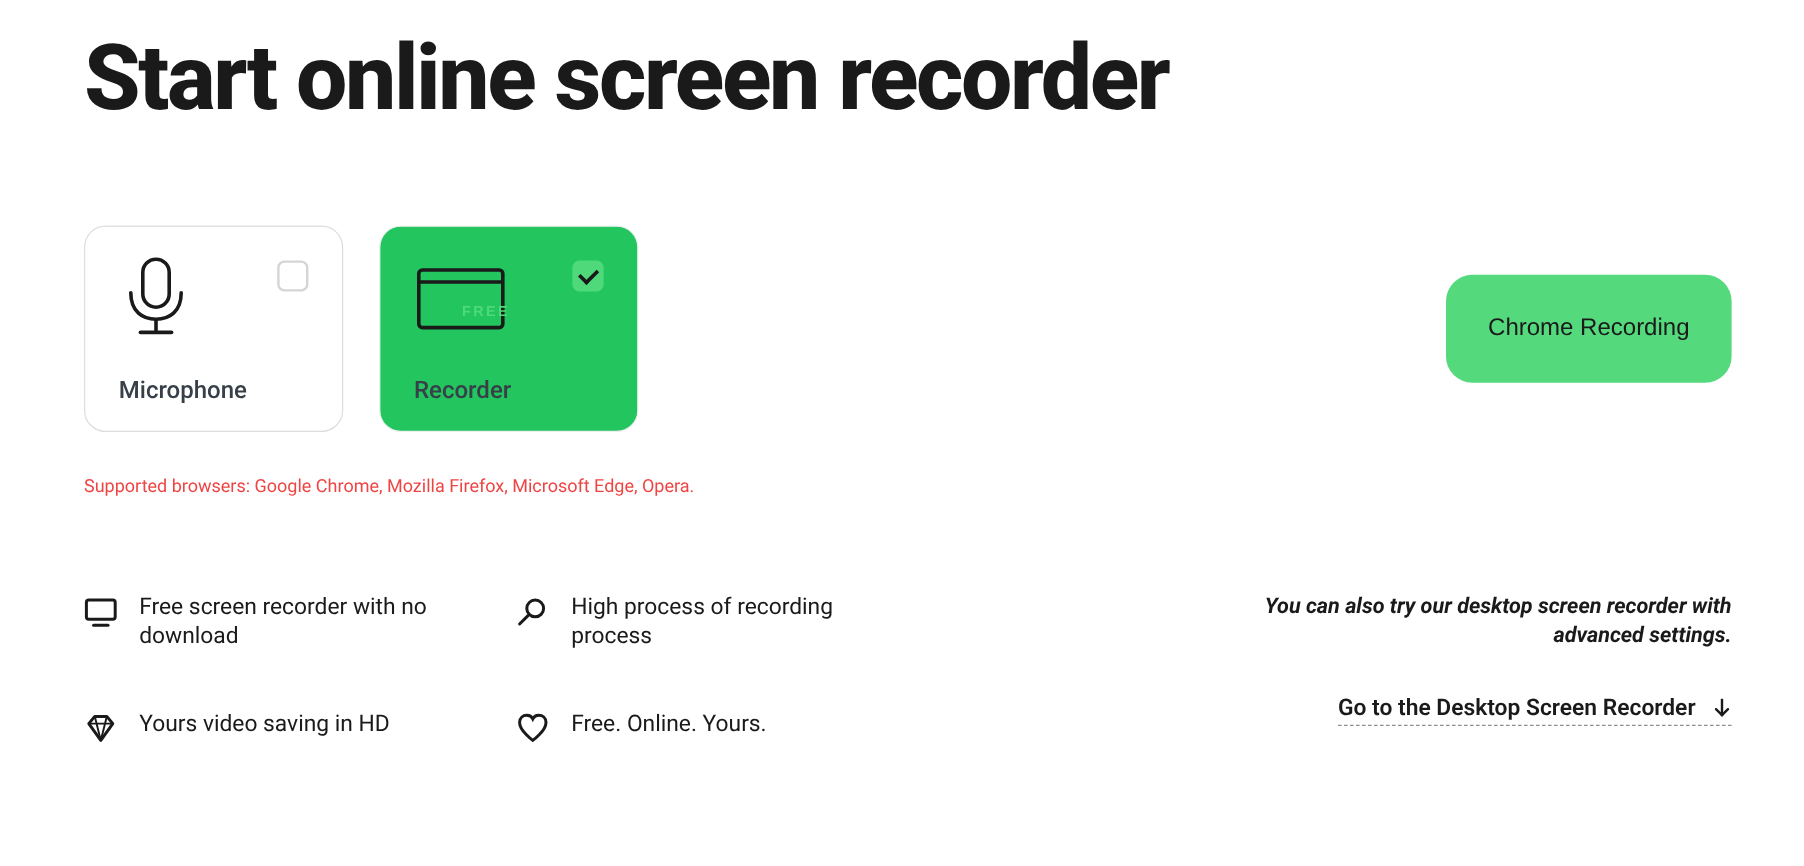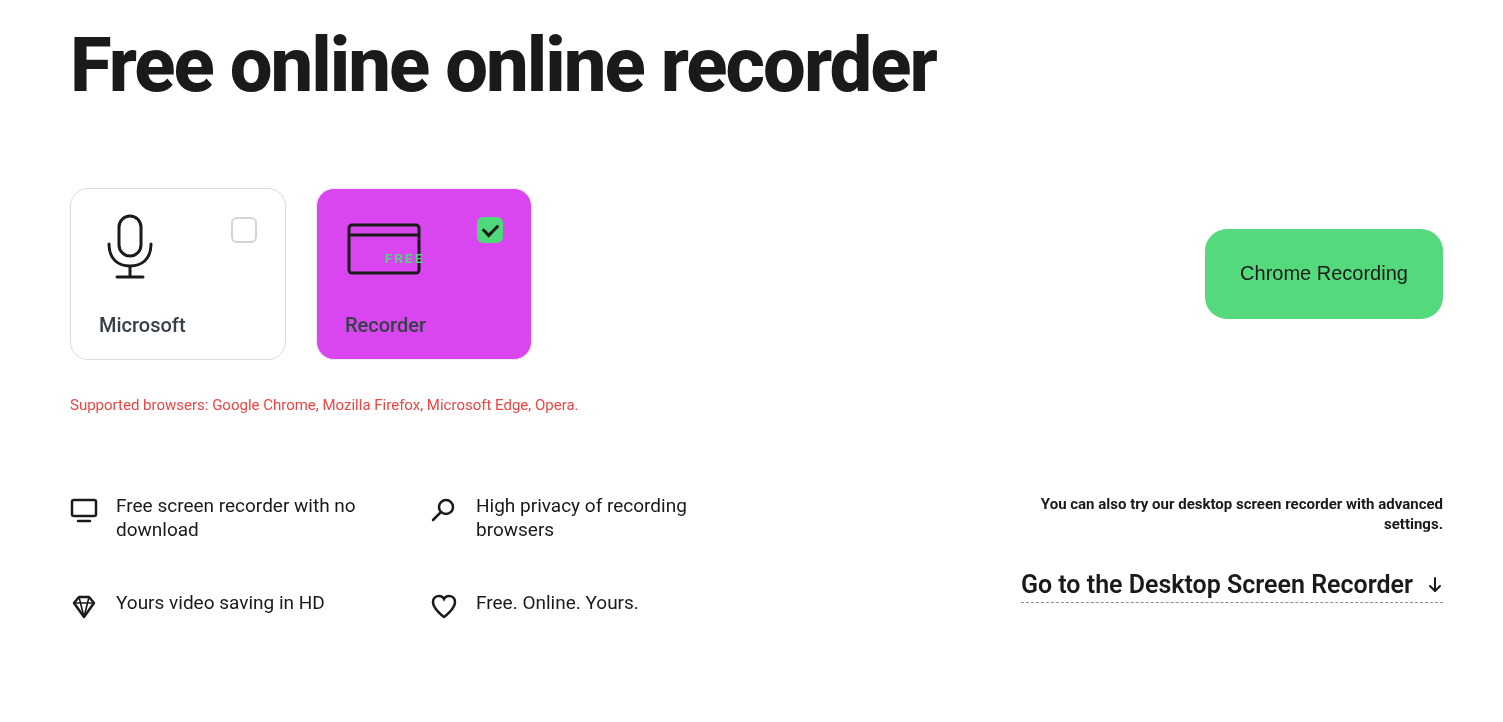--- a/index.html
+++ b/index.html
@@ -34,21 +34,21 @@
     display: flex;
     flex-direction: column;
     justify-content: space-between;
     cursor: pointer;
   }
   .option-card.unchecked {
     background: #ffffff;
     border: 1px solid #dcdcdc;
   }
   .option-card.checked {
-    background: #d946ef;
+    background: #22c55e;
     border: 1px solid #edeff1;
   }
   .option-card .check {
     position: absolute;
     top: 28px;
     right: 28px;
     width: 26px;
     height: 26px;
     border-radius: 6px;
   }
@@ -122,61 +122,62 @@
     flex: 0 0 28px;
     height: 28px;
     margin-top: 2px;
   }
   .desktop-promo {
     margin-left: auto;
     text-align: right;
     max-width: 440px;
   }
   .desktop-promo .promo-text {
-    font-size: 15px;
+    font-size: 18px;
     font-weight: 700;
     color: #1a1a1a;
     line-height: 1.35;
+    font-style: italic;
   }
   .desktop-promo .promo-link {
     display: inline-flex;
     align-items: center;
     gap: 14px;
     margin-top: 36px;
-    font-size: 25px;
+    font-size: 19px;
     color: #1a1a1a;
     font-weight: 600;
     border-bottom: 1px dashed #8a8f93;
     padding-bottom: 3px;
     cursor: pointer;
     text-align: right;
   }
   .arrow-down {
     width: 16px; height: 16px;
   }
   svg { display:block; }
 </style>
 </head>
 <body>
 
-<h1 class="title">Free online online recorder</h1>
+<h1 class="title">Start online screen recorder</h1>
 
 <div class="options-row">
 
   <div class="option-card unchecked">
     <div class="check"></div>
     <div class="icon-slot">
       <svg width="62" height="70" viewBox="0 0 62 70" fill="none">
         <rect x="20" y="2" width="22" height="40" rx="11" stroke="#1a1a1a" stroke-width="3"></rect>
         <path d="M10 30 C10 46 20 52 31 52 C42 52 52 46 52 30" stroke="#1a1a1a" stroke-width="3" fill="none" stroke-linecap="round"></path>
         <line x1="31" y1="52" x2="31" y2="62" stroke="#1a1a1a" stroke-width="3"></line>
         <line x1="18" y1="63" x2="44" y2="63" stroke="#1a1a1a" stroke-width="3" stroke-linecap="round"></line>
       </svg>
     </div>
-    <div class="label">Microsoft</div>
+    <div class="label">Microphone</div>
   </div>
 
 
 
   <div class="option-card checked">
     <div class="check"></div>
     <div class="icon-slot">
       <svg width="78" height="60" viewBox="0 0 78 60" fill="none">
         <rect x="4" y="6" width="70" height="48" rx="3" stroke="#1a1a1a" stroke-width="3"></rect>
         <line x1="4" y1="16" x2="74" y2="16" stroke="#1a1a1a" stroke-width="3"></line>
@@ -204,21 +205,21 @@
       <span>Free screen recorder with no download</span>
     </div>
 
     <div class="feature">
       <span class="f-icon">
         <svg width="28" height="28" viewBox="0 0 28 28" fill="none">
           <circle cx="16" cy="11" r="7" stroke="#1a1a1a" stroke-width="2.5"></circle>
           <line x1="10" y1="17" x2="3" y2="24" stroke="#1a1a1a" stroke-width="2.5" stroke-linecap="round"></line>
         </svg>
       </span>
-      <span>High privacy of recording browsers</span>
+      <span>High process of recording process</span>
     </div>
 
     <div class="feature">
       <span class="f-icon">
         <svg width="28" height="28" viewBox="0 0 28 28" fill="none">
           <path d="M4 10 L9 4 H19 L24 10 L14 24 Z" stroke="#1a1a1a" stroke-width="2.5" fill="none" stroke-linejoin="round"></path>
           <path d="M4 10 H24 M9 4 L14 24 M19 4 L14 24" stroke="#1a1a1a" stroke-width="1.6"></path>
         </svg>
       </span>
       <span>Yours video saving in HD</span>

